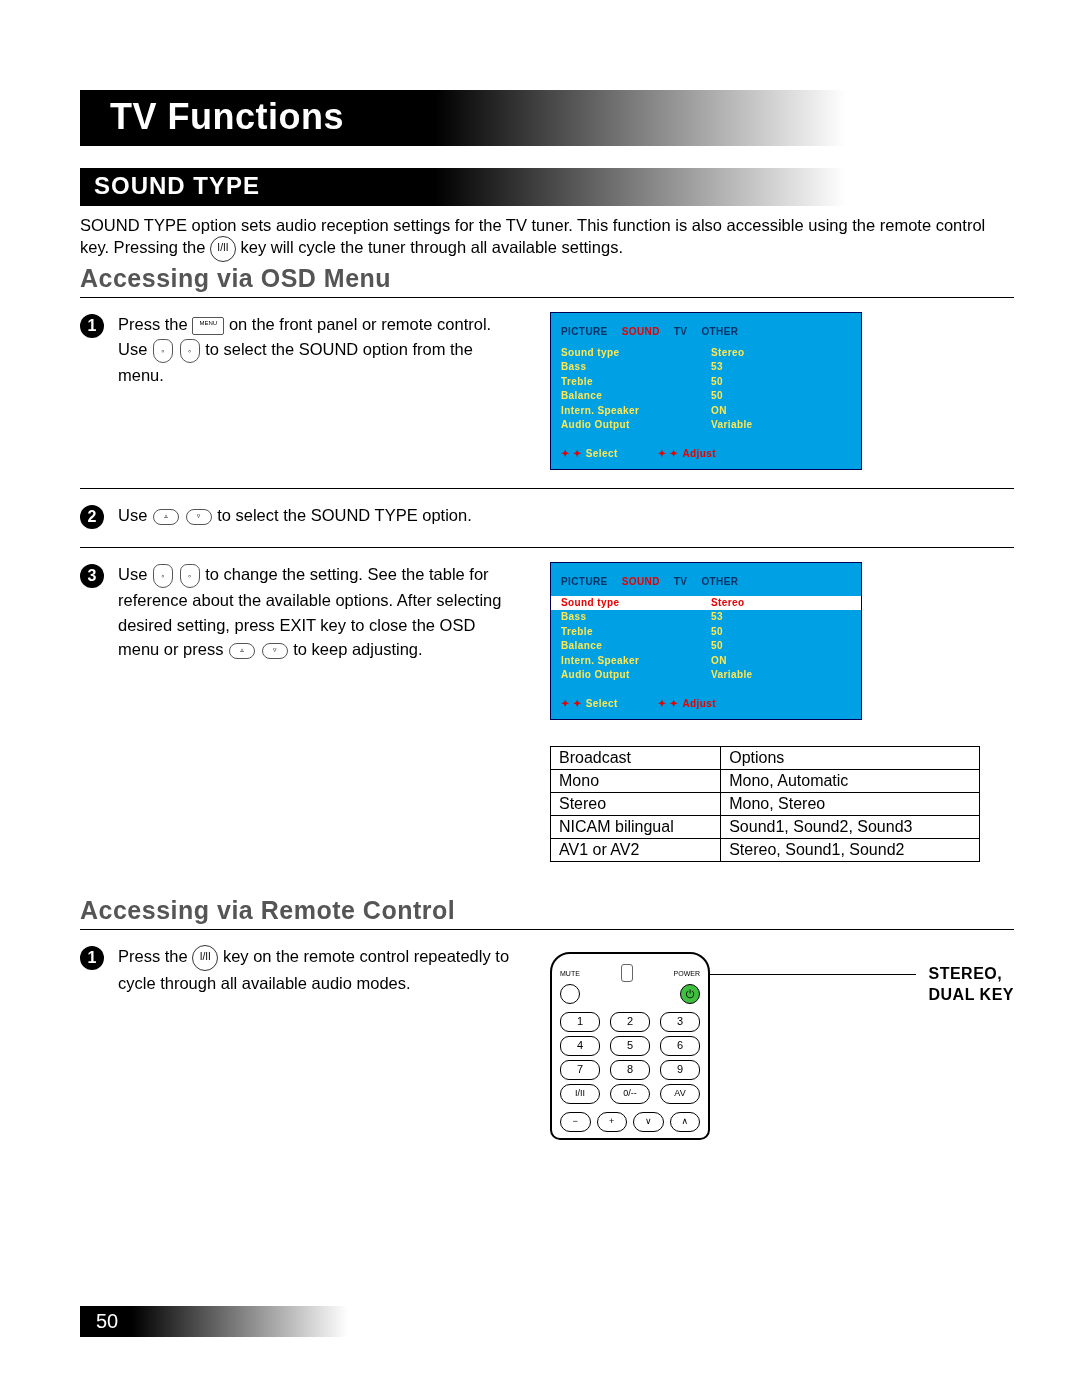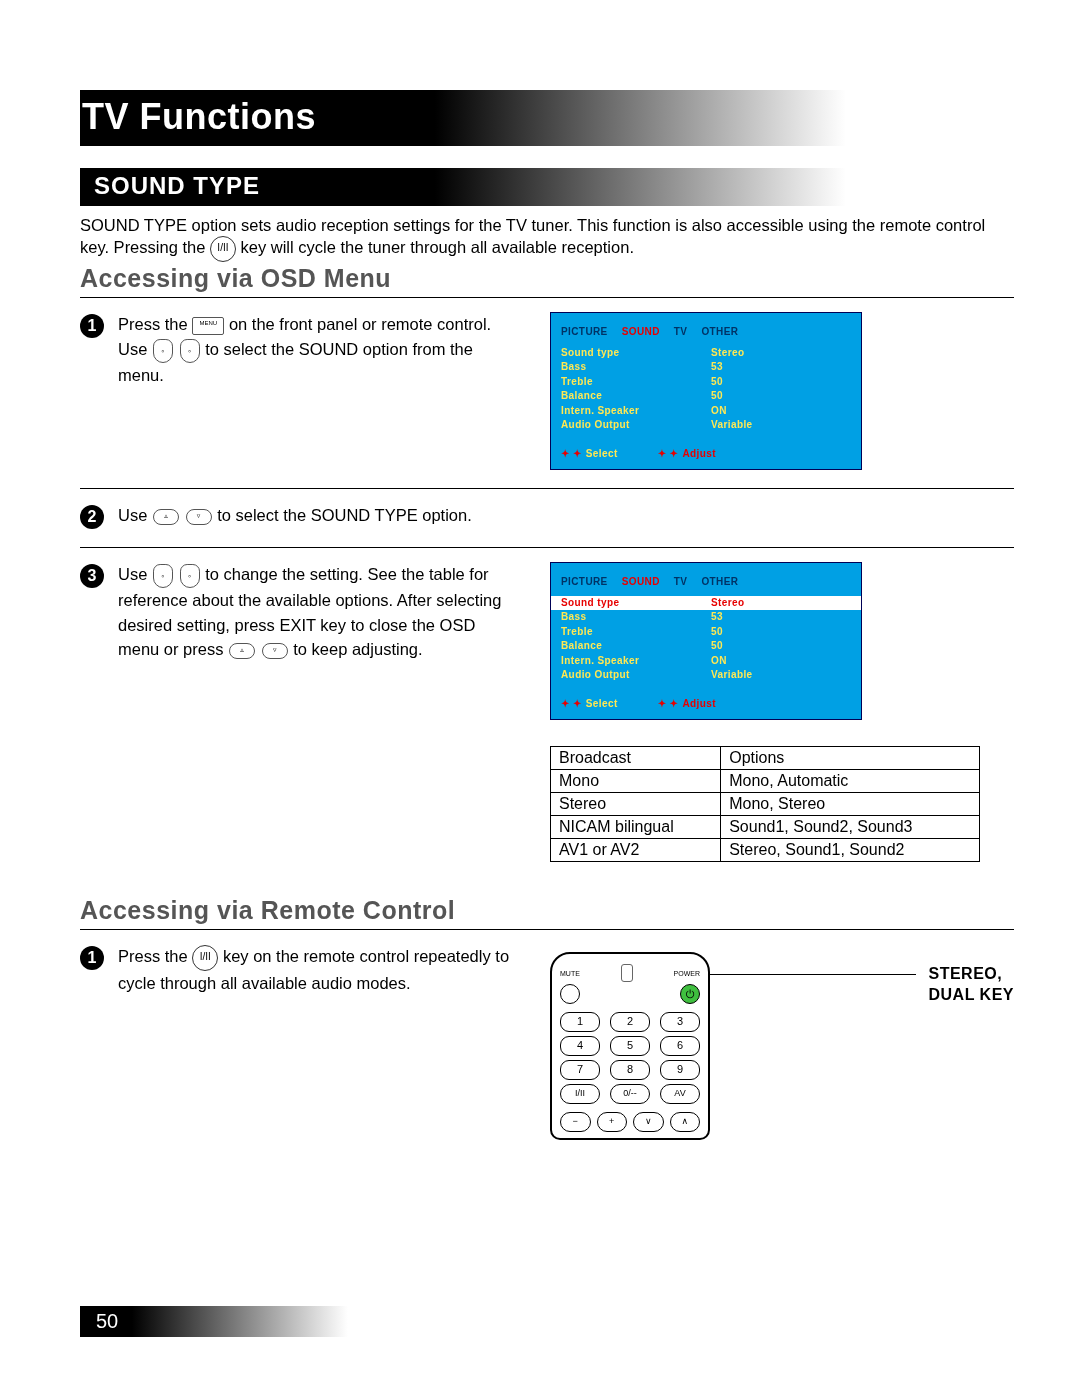--- a/index.html
+++ b/index.html
@@ -1,18 +1,18 @@
 <!DOCTYPE html>
 <html><head>
 <meta charset="utf-8">
 <style>
   html,body{margin:0;padding:0;background:#000;font-family:Arial,Helvetica,sans-serif;}
   .page{width:1080px;height:1397px;background:#fff;margin:0 auto;position:relative;color:#000;}
   .inner{padding:90px 66px 0 80px;}
-  .title-bar{background:linear-gradient(to right,#000 0%,#000 38%,#fff 82%);color:#fff;font-size:36px;font-weight:bold;letter-spacing:.5px;padding:6px 2px 8px;}
+  .title-bar{background:linear-gradient(to right,#000 0%,#000 38%,#fff 82%);color:#fff;font-size:36px;font-weight:bold;letter-spacing:.5px;padding:6px 30px 8px;}
   .sub-bar{background:linear-gradient(to right,#000 0%,#000 38%,#fff 82%);color:#fff;font-size:24px;font-weight:bold;letter-spacing:1px;padding:4px 14px 6px;margin-top:22px;}
   .intro{font-size:16.5px;line-height:1.35;margin-top:8px;}
   .intro .iconkey{display:inline-block;width:24px;height:24px;border:1.5px solid #333;border-radius:50%;vertical-align:middle;font-size:10px;line-height:22px;text-align:center;}
   .h2{font-size:25px;font-weight:bold;color:#555;letter-spacing:.5px;margin-top:2px;border-bottom:1.5px solid #000;padding-bottom:4px;}
   .row{display:flex;align-items:flex-start;margin-top:14px;gap:30px;}
   .left{flex:0 0 440px;display:flex;align-items:flex-start;gap:14px;}
   .right{flex:1;}
   .bullet{width:24px;height:24px;background:#000;color:#fff;border-radius:50%;font-size:16px;font-weight:bold;text-align:center;line-height:24px;flex:none;margin-top:2px;}
   .steptxt{font-size:16.5px;line-height:1.5;}
   .div{border-top:1.5px solid #000;margin-top:18px;}
@@ -54,21 +54,21 @@
 <body>
 
 <div class="page">
   <div class="inner">
     <div class="title-bar">TV Functions</div>
     <div class="sub-bar">SOUND TYPE</div>
 
     <div class="intro">
       <span>SOUND TYPE option sets audio reception settings for the TV tuner.  This function is also accessible using the remote control key.  Pressing the </span>
       <span class="iconkey">I/II</span>
-      <span> key will cycle the tuner through all available reception.</span>
+      <span> key will cycle the tuner through all available settings.</span>
     </div>
 
     <div class="h2">Accessing via OSD Menu</div>
 
     <div class="row">
       <div class="left">
         <div class="bullet">1</div>
         <div class="steptxt">
           <span>Press the </span>
           <span class="menukey"></span>

